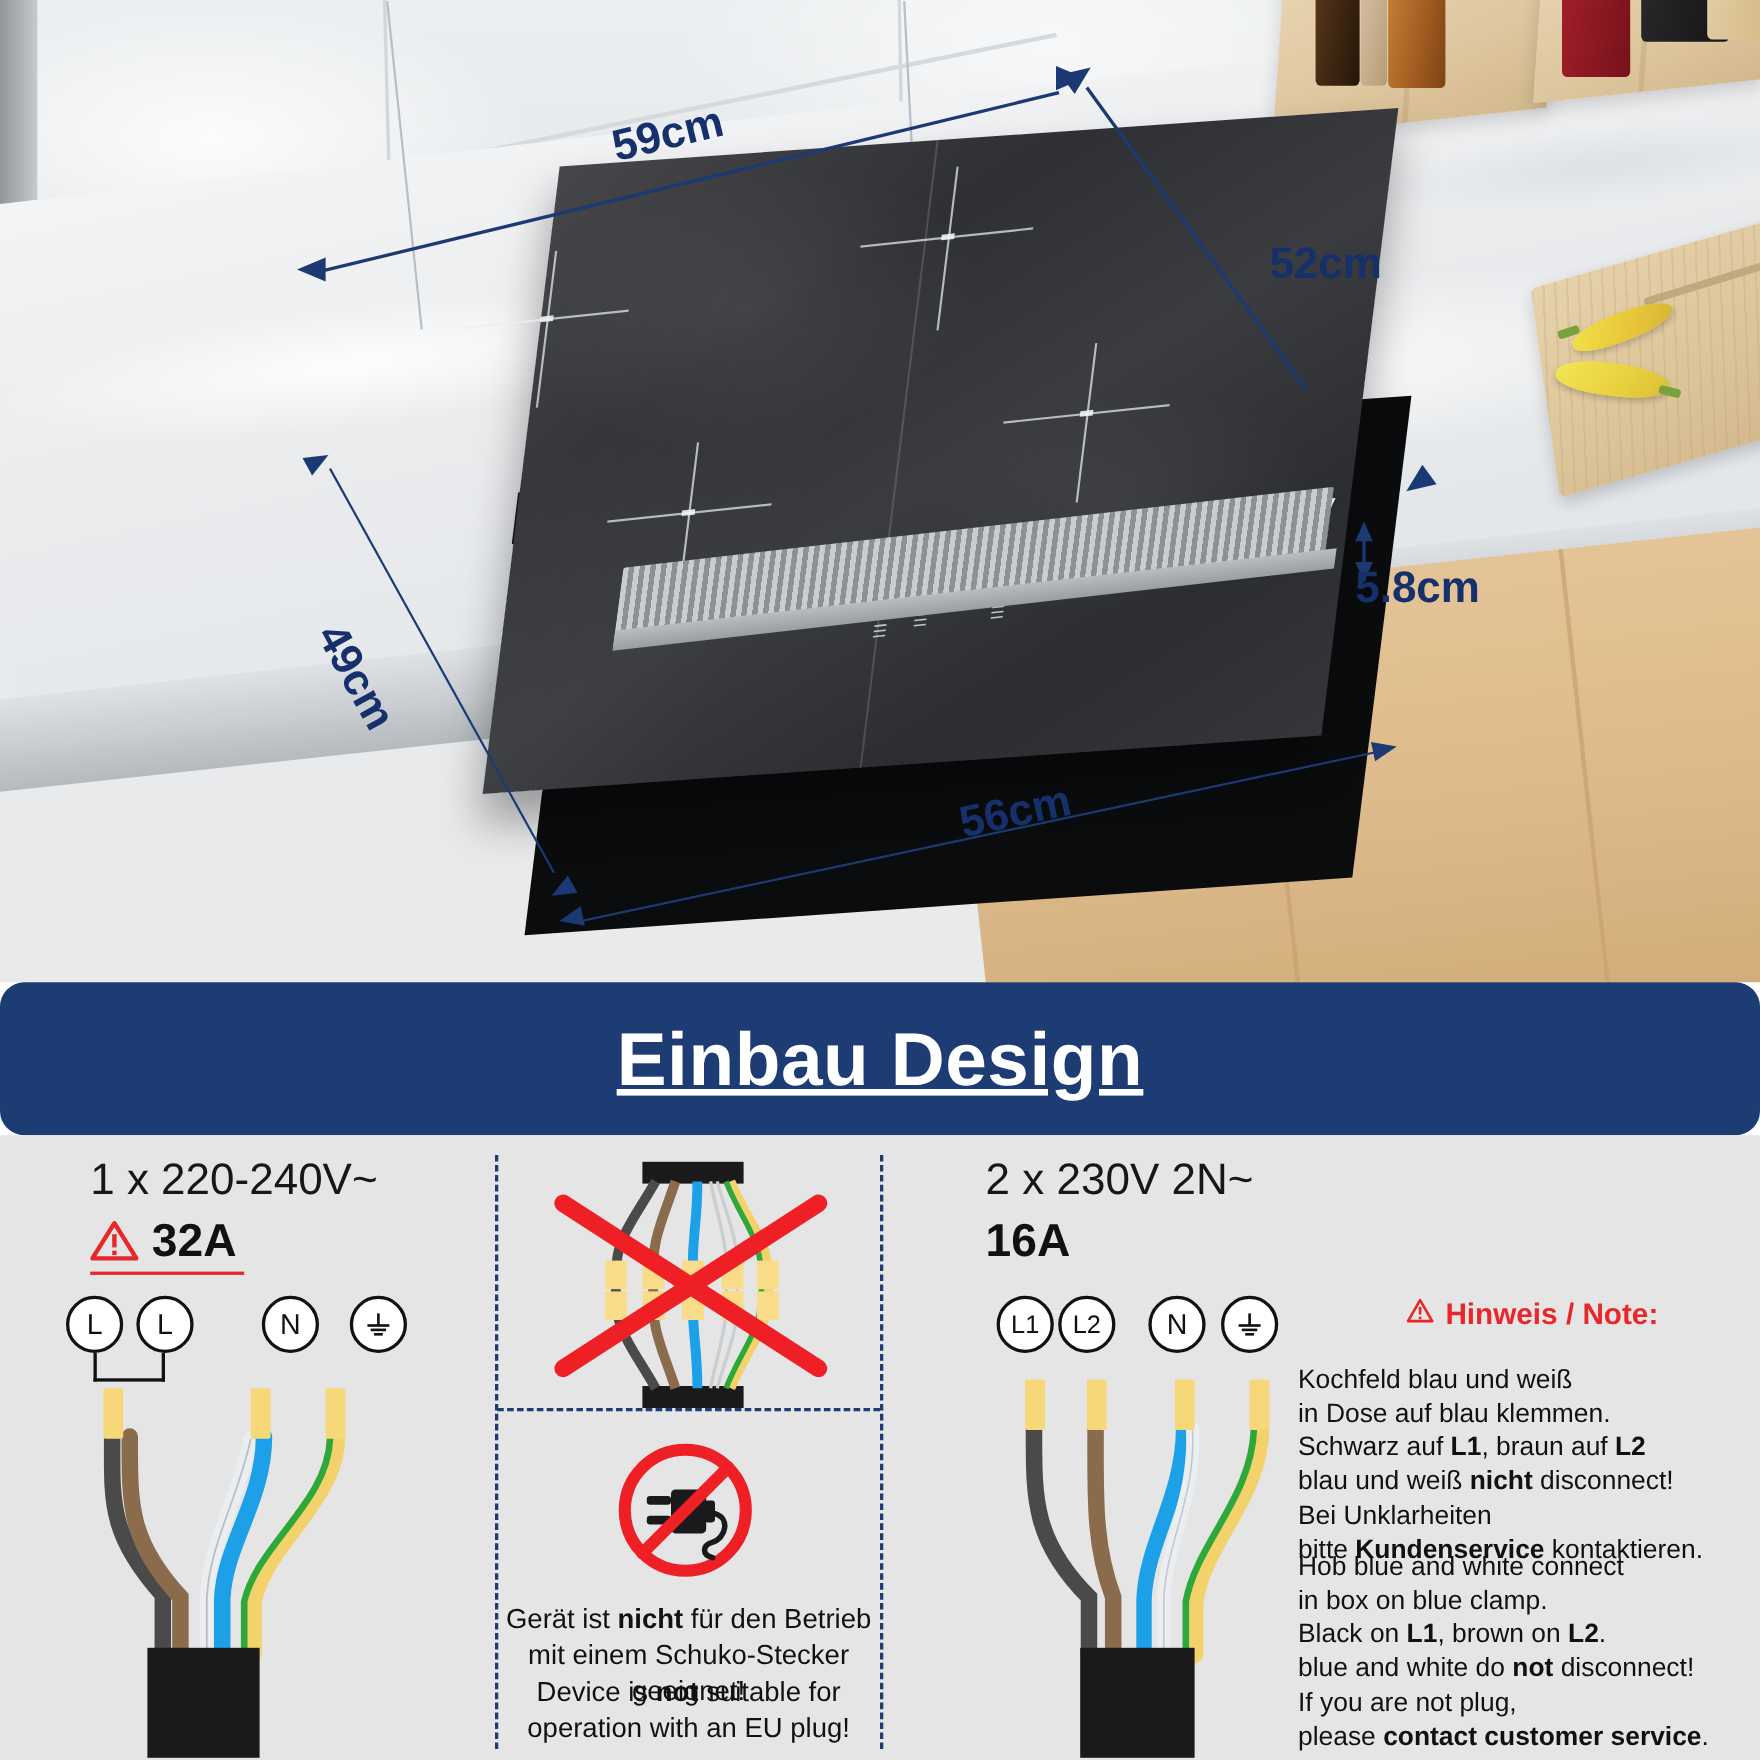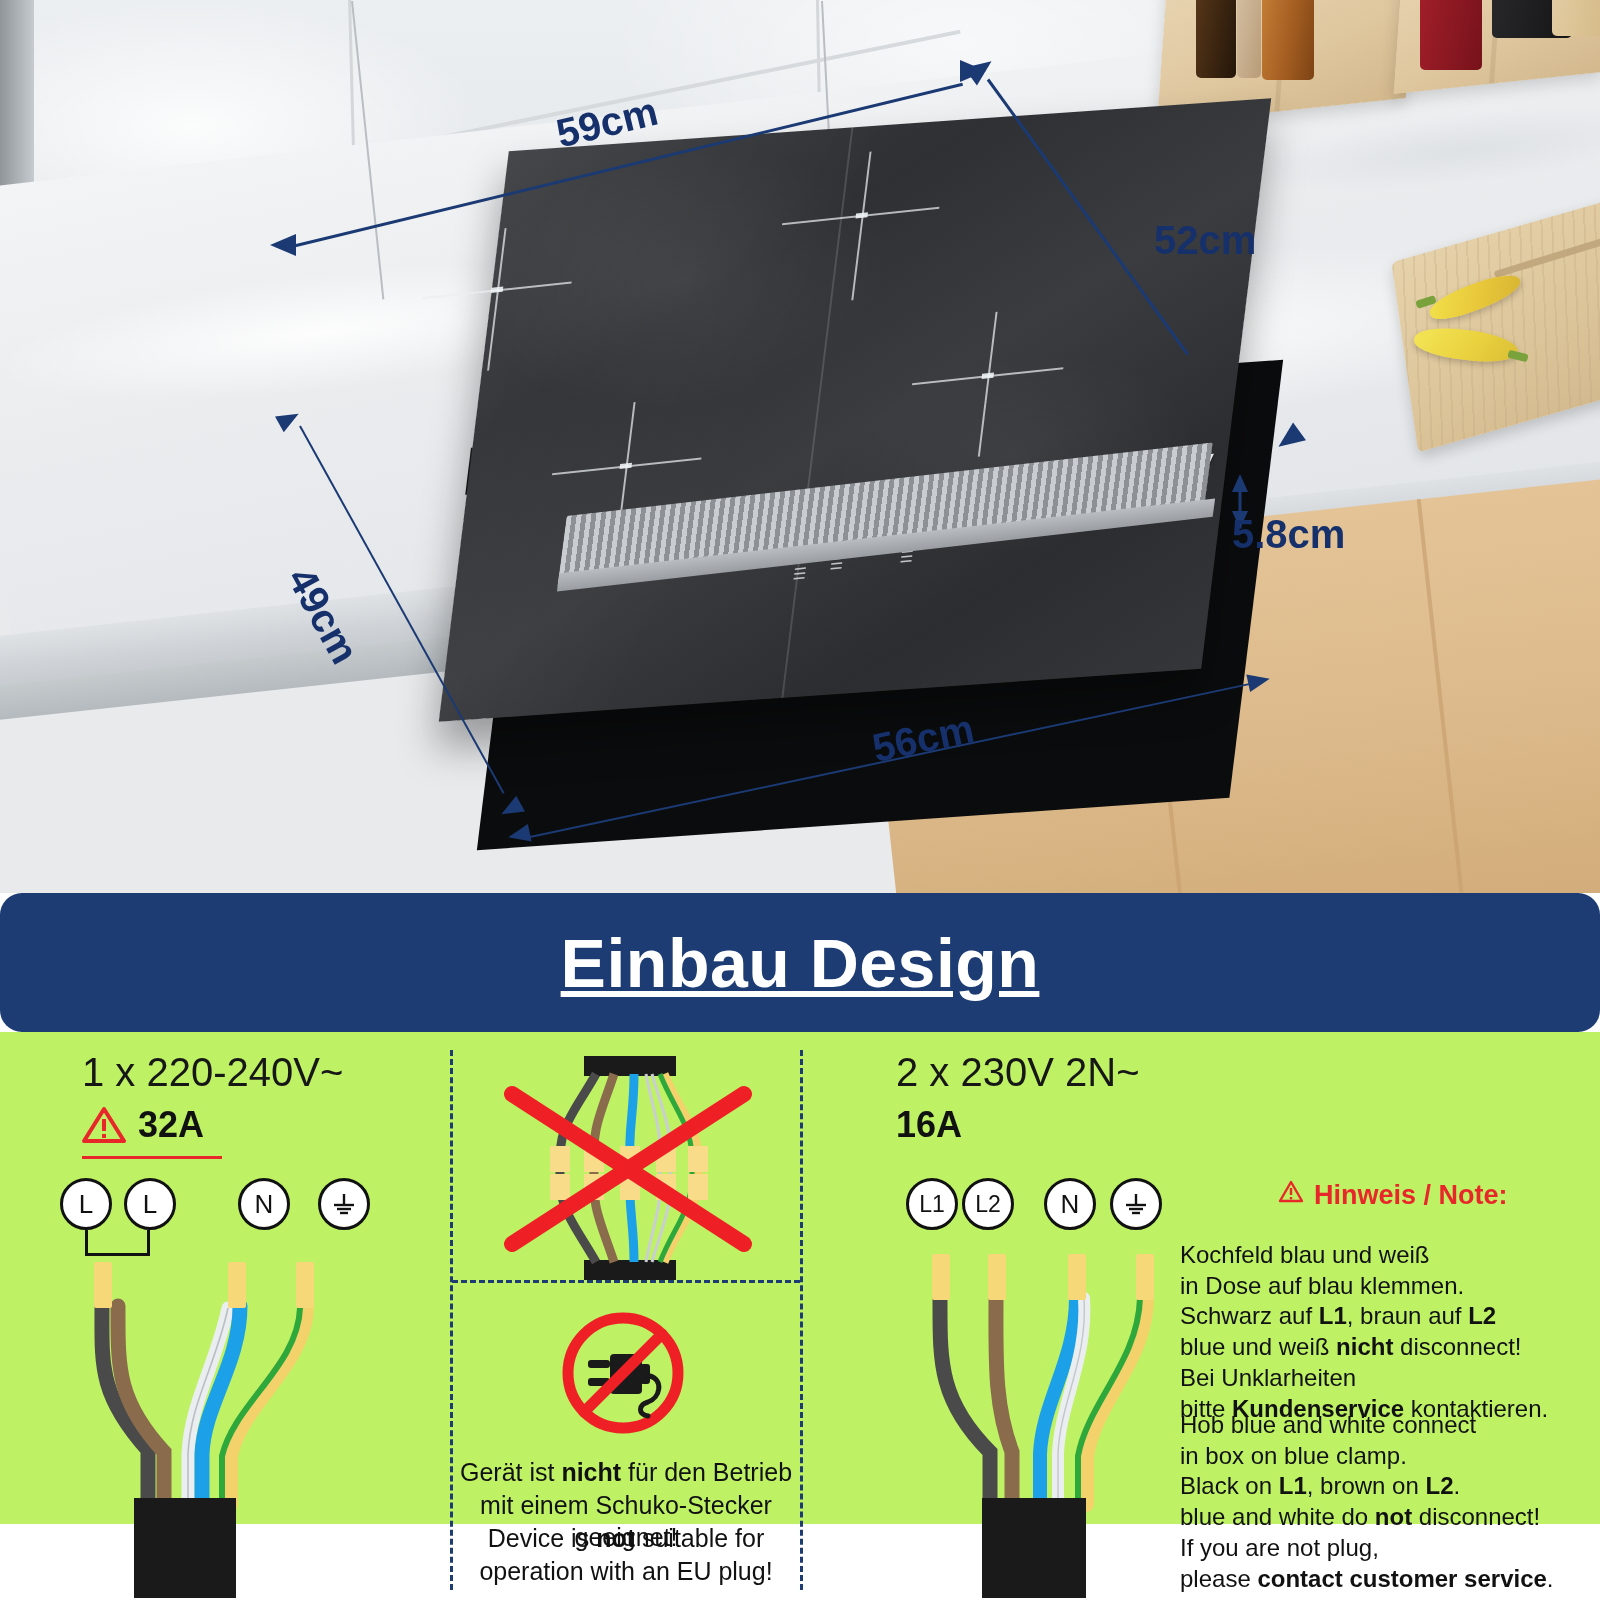--- a/index.html
+++ b/index.html
@@ -201,34 +201,34 @@
     position:absolute; left:0; top:893px; width:1600px; height:139px;
     background:#1c3c73;
     border-radius:22px;
     display:flex; align-items:center; justify-content:center;
   }
   #title-band .title {
     color:#ffffff; font-size:68px; font-weight:700; letter-spacing:.5px;text-decoration:underline;
   }
 
   
-  #bottom { position:absolute; left:0; top:1032px; width:1600px; height:492px; background:#bef264; }
+  #bottom { position:absolute; left:0; top:1032px; width:1600px; height:568px; background:#e5e5e5; }
 
   .v-divider {
     position:absolute; top:18px; width:0; height:540px;
     border-left:3px dashed #1c3c73;
   }
   .h-divider {
     position:absolute; left:452px; width:348px; height:0;
     border-top:3px dashed #1c3c73;
   }
 
   .volt-title { position:absolute; font-size:40px; color:#171717; font-weight:400; white-space:nowrap; }
   .amp-row { position:absolute; display:flex; align-items:center; gap:12px; }
-  .amp-val { font-size:36px; font-weight:700; color:#111; }
+  .amp-val { font-size:42px; font-weight:700; color:#111; }
   .amp-underline { position:absolute; height:3px; background:#e8272b; }
 
   .terminal {
     position:absolute; width:52px; height:52px; border:3px solid #111;
     border-radius:50%; display:flex; align-items:center; justify-content:center;
     font-size:26px; color:#111; background:#fff;
   }
   .terminal.small-txt { font-size:23px; }
   .bridge { position:absolute; border:3px solid #111; border-top:none; }
 
@@ -530,21 +530,21 @@
         <rect x="11.8" y="17" width="2.4" height="2.4" fill="#e8272b"></rect>
       </svg>
     </span>
     <span>Hinweis / Note:</span>
   </div>
 
   <div class="note-body" style="left:1180px; top:208px;">
     <span>Kochfeld blau und weiß</span><br>
     <span>in Dose auf blau klemmen.</span><br>
     <span>Schwarz auf </span><b>L1</b><span>, braun auf </span><b>L2</b><br>
-    <span>blue und weiß </span><b>nicht</b><span> disconnect!</span><br>
+    <span>blau und weiß </span><b>nicht</b><span> disconnect!</span><br>
     <span>Bei Unklarheiten</span><br>
     <span>bitte </span><b>Kundenservice</b><span> kontaktieren.</span>
   </div>
 
   <div class="note-body" style="left:1180px; top:378px;">
     <span>Hob blue and white connect</span><br>
     <span>in box on blue clamp.</span><br>
     <span>Black on </span><b>L1</b><span>, brown on </span><b>L2</b><span>.</span><br>
     <span>blue and white do </span><b>not</b><span> disconnect!</span><br>
     <span>If you are not plug,</span><br>

